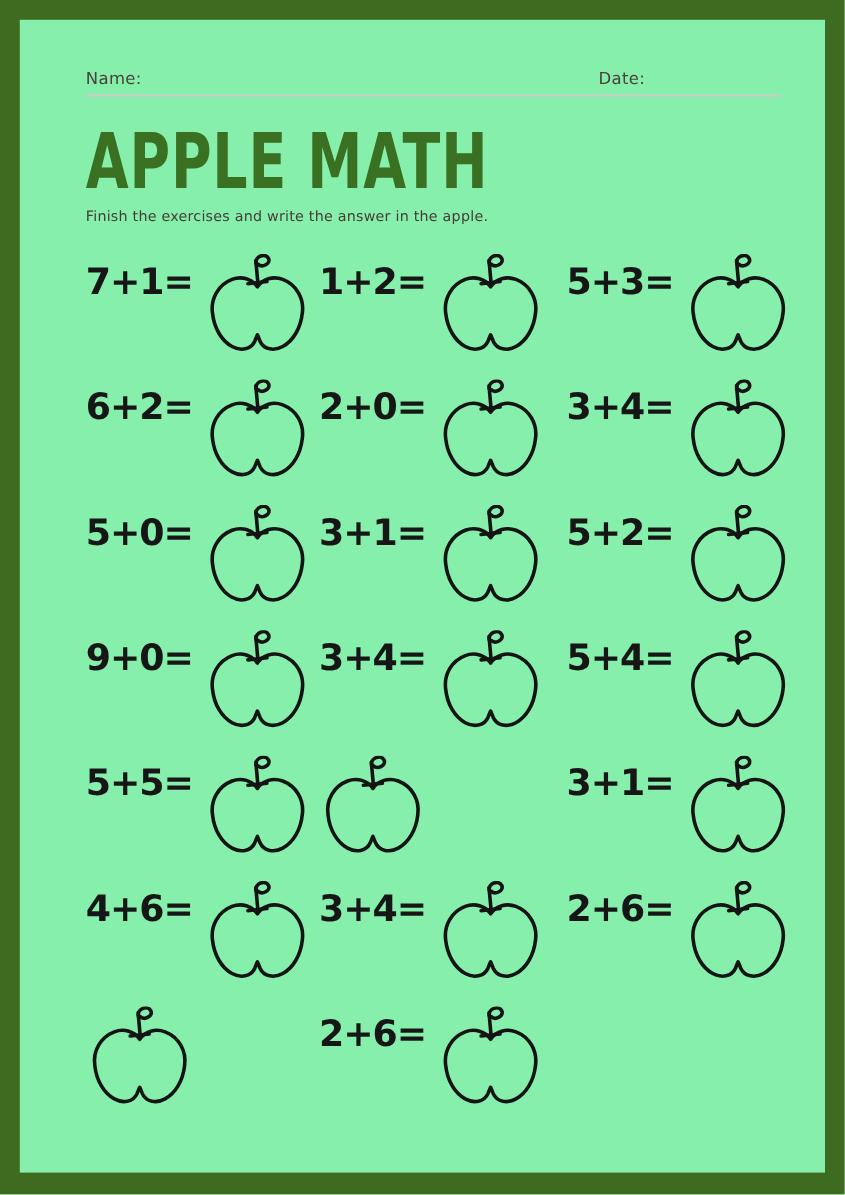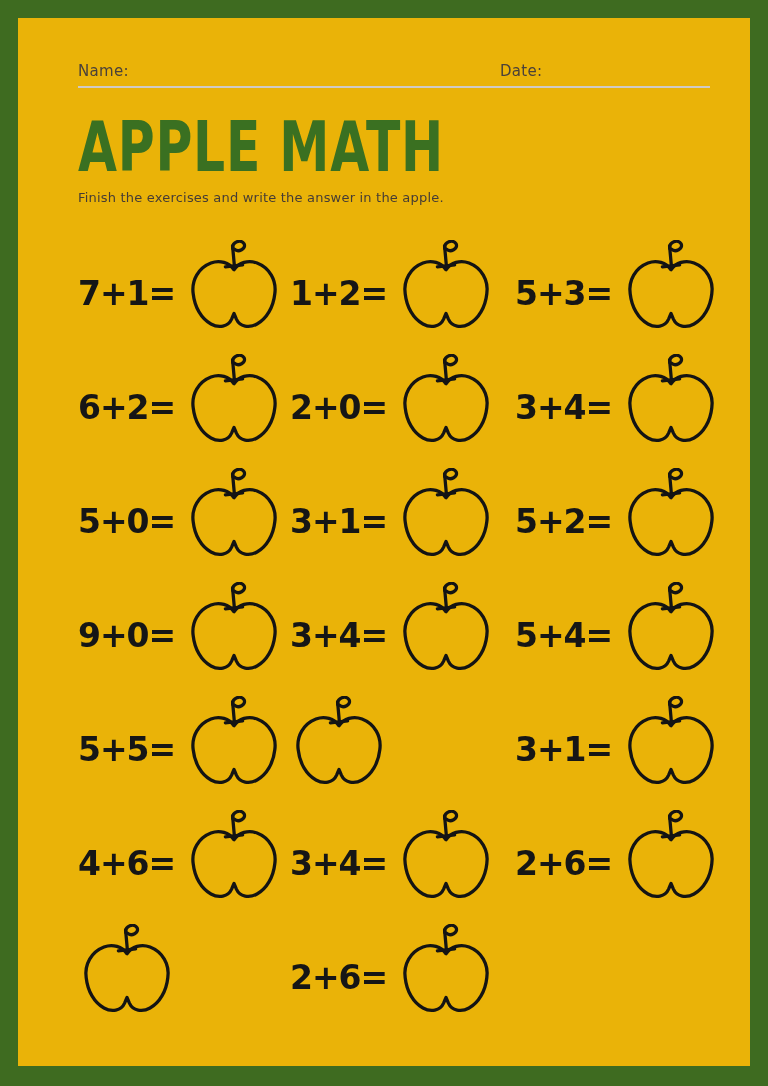--- a/index.html
+++ b/index.html
@@ -13,36 +13,36 @@
     width: 768px;
     height: 1086px;
     box-sizing: border-box;
     background: #3e6b20;
     padding: 18px 18px 20px 18px;
   }
   .sheet {
     width: 100%;
     height: 100%;
     box-sizing: border-box;
-    background: #eab308;
+    background: #86efac;
     padding: 44px 40px 0 60px;
     overflow: hidden;
   }
   .meta-row {
     position: relative;
     width: 632px;
     height: 24px;
     border-bottom: 2px solid #cfcac6;
     font-size: 15px;
     color: #4a413a;
     letter-spacing: 0.3px;
   }
   .meta-row .date {
     position: absolute;
-    left: 422px;
+    left: 466px;
     top: 0;
   }
   .title {
     margin-top: 24px;
     font-size: 70px;
     line-height: 1.0;
     font-weight: 800;
     color: #3a7021;
     transform: scaleX(0.72);
     transform-origin: left center;
@@ -57,21 +57,21 @@
   }
   .grid {
     margin-top: 26px;
     display: grid;
     grid-template-columns: 212px 225px 195px;
     grid-auto-rows: 114px;
     width: 632px;
   }
   .cell {
     display: flex;
-    align-items: center;
+    align-items: flex-start;
   }
   .expr {
     flex: 0 0 88px;
     text-align: right;
     font-size: 33px;
     font-weight: bold;
     color: #161616;
     letter-spacing: -1px;
     margin-right: 10px;
     transform: translateY(5px);

